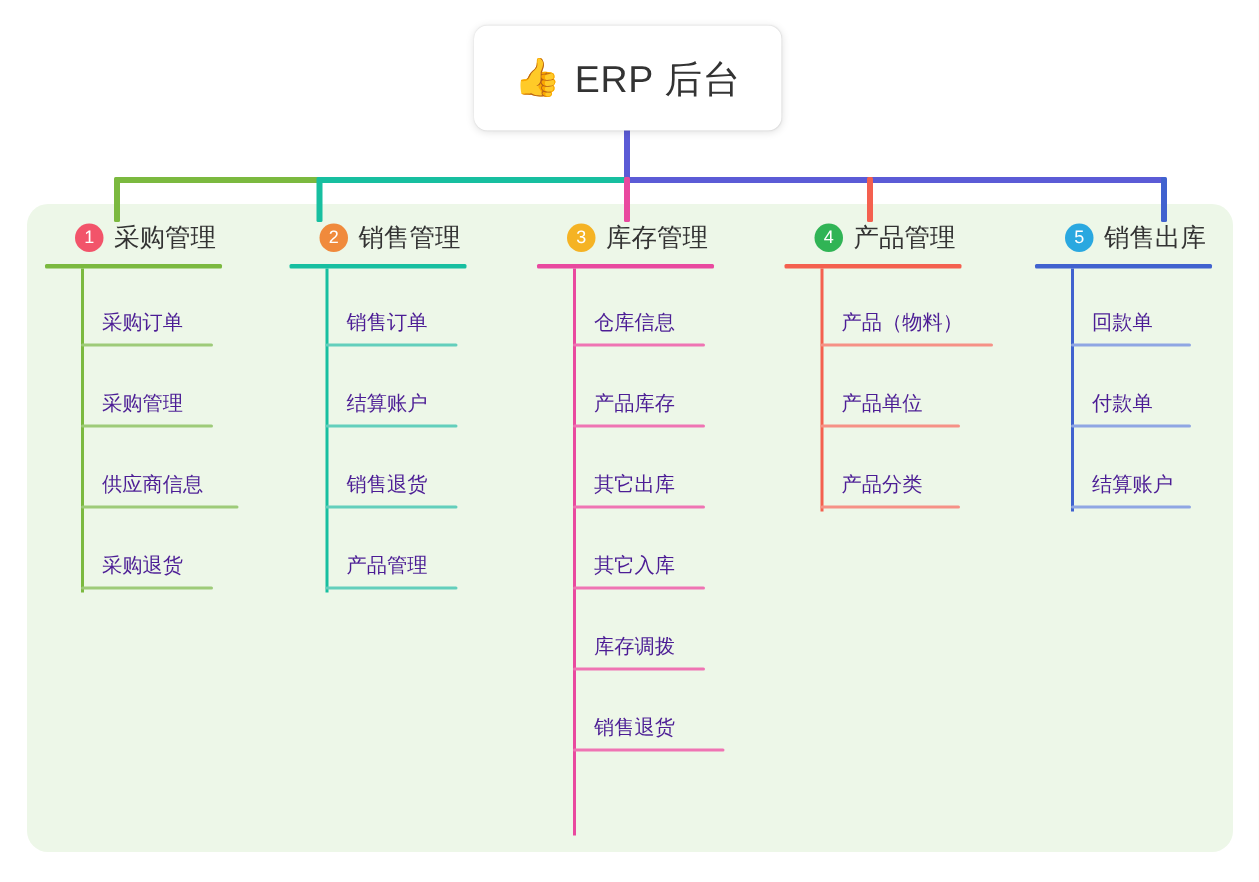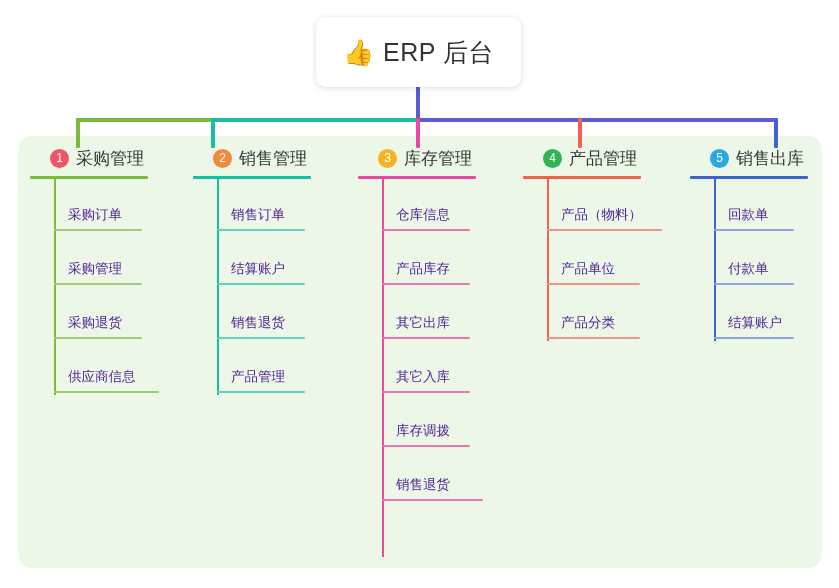--- a/index.html
+++ b/index.html
@@ -176,27 +176,27 @@
         <div class="spine" style="height: 216px; background: rgb(123, 185, 63);"></div>
         <div class="leaf">
           <span class="leaf-label">采购订单</span>
           <div class="leaf-rule" style="width: 88px; background: rgb(158, 203, 121);"></div>
         </div>
         <div class="leaf">
           <span class="leaf-label">采购管理</span>
           <div class="leaf-rule" style="width: 88px; background: rgb(158, 203, 121);"></div>
         </div>
         <div class="leaf">
+          <span class="leaf-label">供应商信息</span>
+          <div class="leaf-rule" style="width: 105px; background: rgb(158, 203, 121);"></div>
+        </div>
+        <div class="leaf">
           <span class="leaf-label">采购退货</span>
           <div class="leaf-rule" style="width: 88px; background: rgb(158, 203, 121);"></div>
         </div>
-        <div class="leaf">
-          <span class="leaf-label">供应商信息</span>
-          <div class="leaf-rule" style="width: 105px; background: rgb(158, 203, 121);"></div>
-        </div>
       </div>
     </div>
     <div class="column" style="left: 193px; width: 150px;">
       <div class="col-head">
         <span class="badge" style="background: rgb(240, 138, 60);">2</span>
         <span class="col-title">销售管理</span>
       </div>
       <div class="head-rule" style="width: 118px; background: rgb(23, 191, 160);"></div>
       <div class="leaf-list">
         <div class="spine" style="height: 216px; background: rgb(23, 191, 160);"></div>

